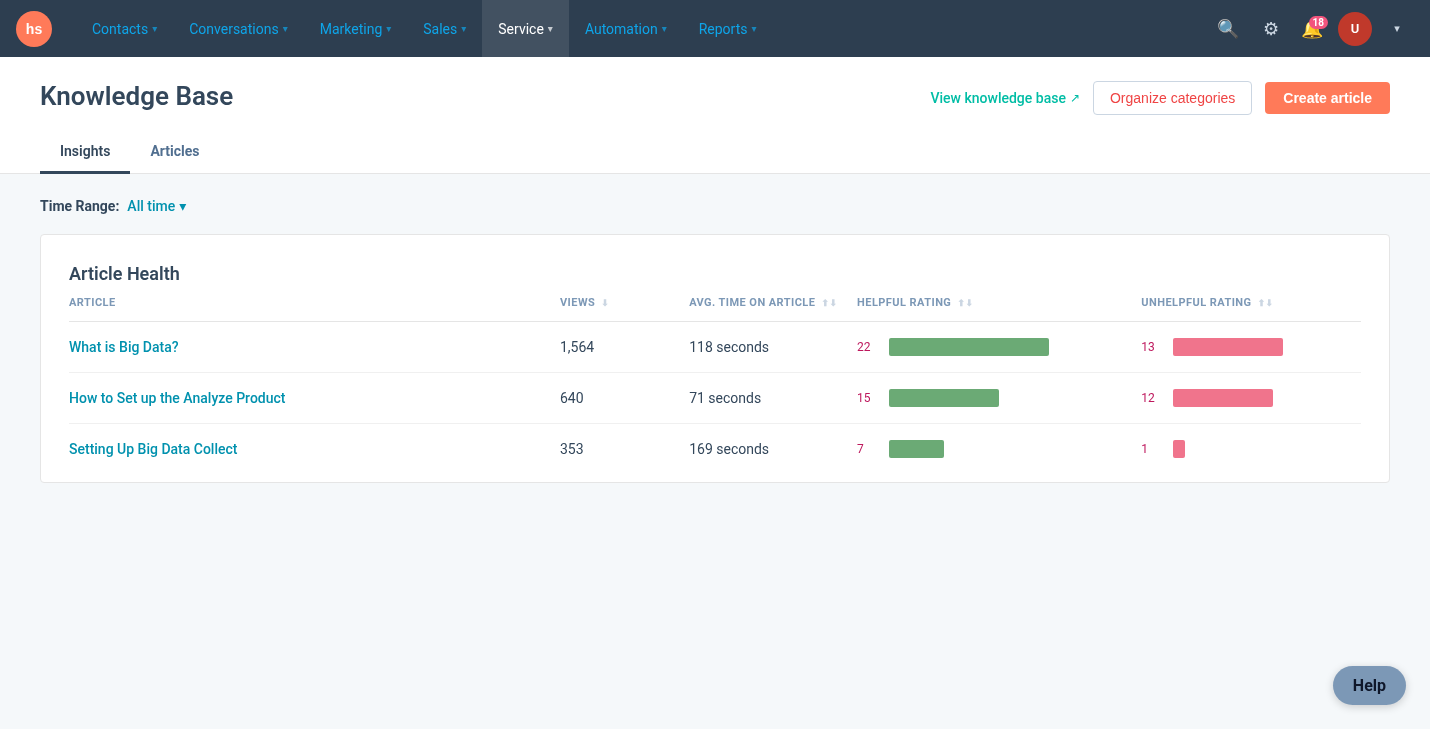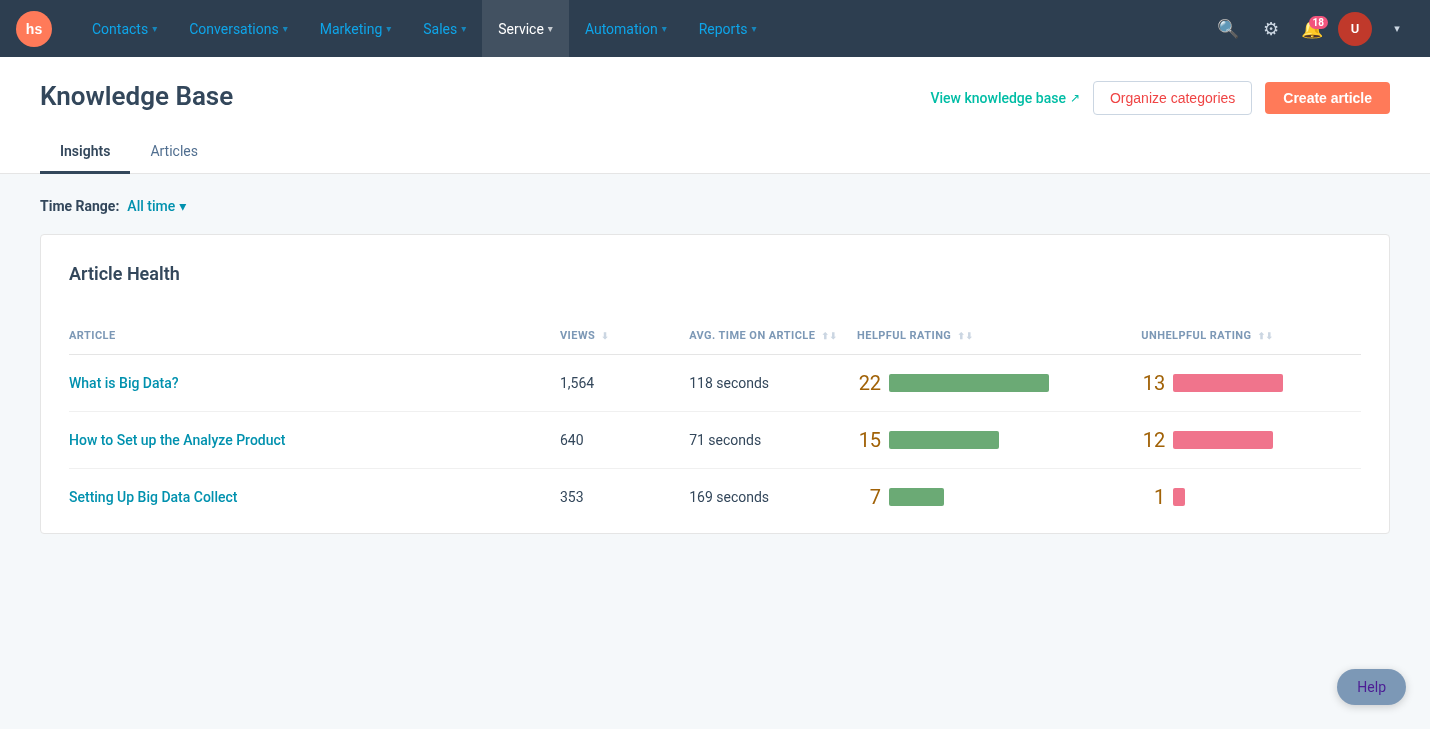--- a/index.html
+++ b/index.html
@@ -137,21 +137,21 @@
     .tabs {
       display: flex;
       gap: 0;
     }
     .tab {
       padding: 12px 20px;
       font-size: 14px;
       cursor: pointer;
       color: #516f90;
       border-bottom: 3px solid transparent;
-      font-weight: 400;
+      font-weight: 700;
       margin-bottom: -1px;
     }
     .tab.active {
       color: #33475b;
       border-bottom-color: #33475b;
       font-weight: 600;
     }
 
     
     .main-content {
@@ -179,21 +179,21 @@
     .card {
       background: #fff;
       border: 1px solid #e5e5e5;
       border-radius: 4px;
       padding: 28px 28px 8px 28px;
     }
     .card-title {
       font-size: 18px;
       font-weight: 600;
       color: #33475b;
-      margin-bottom: 37px;
+      margin-bottom: 4px;
     }
 
     table {
       width: 100%;
       border-collapse: collapse;
     }
     thead th {
       font-size: 11px;
       font-weight: 700;
       color: #7c98b6;
@@ -220,45 +220,44 @@
       font-weight: 500;
     }
     .views-cell, .time-cell { color: #33475b; }
     .rating-cell {
       display: flex;
       align-items: center;
       gap: 8px;
     }
     .rating-num {
       min-width: 24px;
-      text-align: right;
-      font-size: 20px;
-      color: #a16207;
+      font-size: 12px;
+      color: #be185d;
     }
     .bar-green { background: #6baa75; border-radius: 2px; height: 18px; }
     .bar-pink  { background: #f0748c; border-radius: 2px; height: 18px; }
 
     
     .col-article { width: 38%; }
     .col-views   { width: 10%; }
     .col-time    { width: 13%; }
     .col-helpful { width: 22%; }
     .col-unhelpful { width: 22%; }
 
     
     .help-btn {
       position: fixed;
       bottom: 24px;
       right: 24px;
       background: #7c98b6;
-      color: #4c1d95;
+      color: #0f172a;
       border-radius: 24px;
       padding: 10px 20px;
-      font-size: 14px;
-      font-weight: 400;
+      font-size: 16px;
+      font-weight: 700;
       cursor: pointer;
       box-shadow: 0 2px 8px rgba(0,0,0,0.18);
     }
   </style>
 </head>
 <body>
 
 <nav class="topnav">
   <div class="topnav-logo">
     <svg viewBox="0 0 36 36" fill="none" xmlns="http://www.w3.org/2000/svg">

